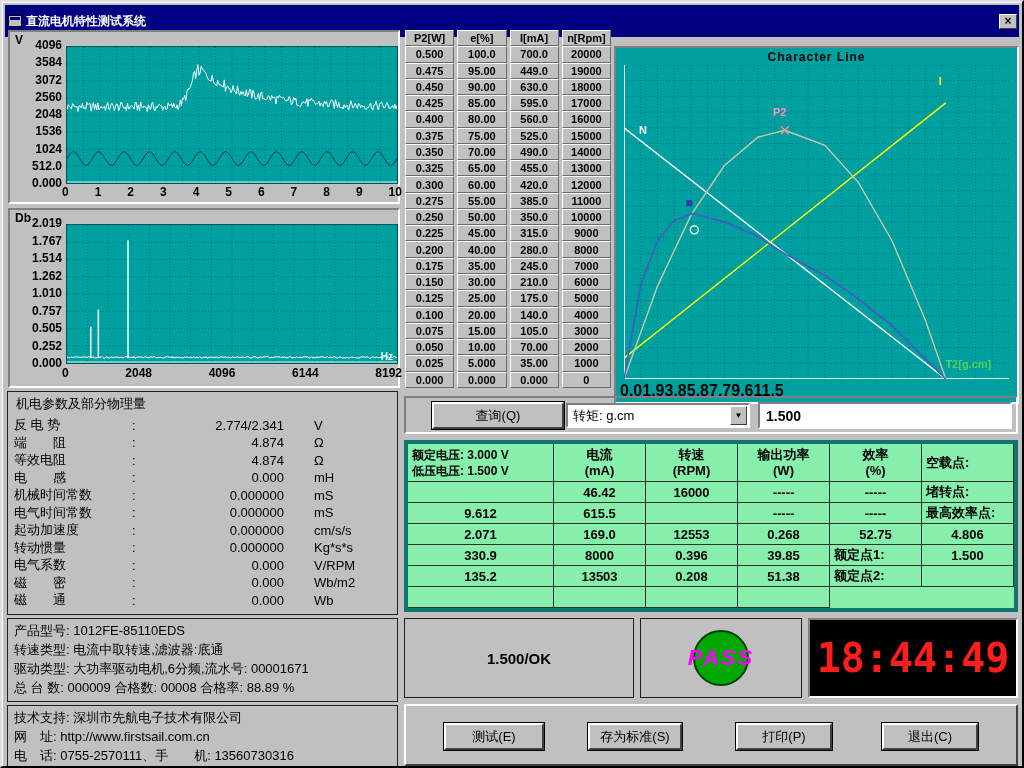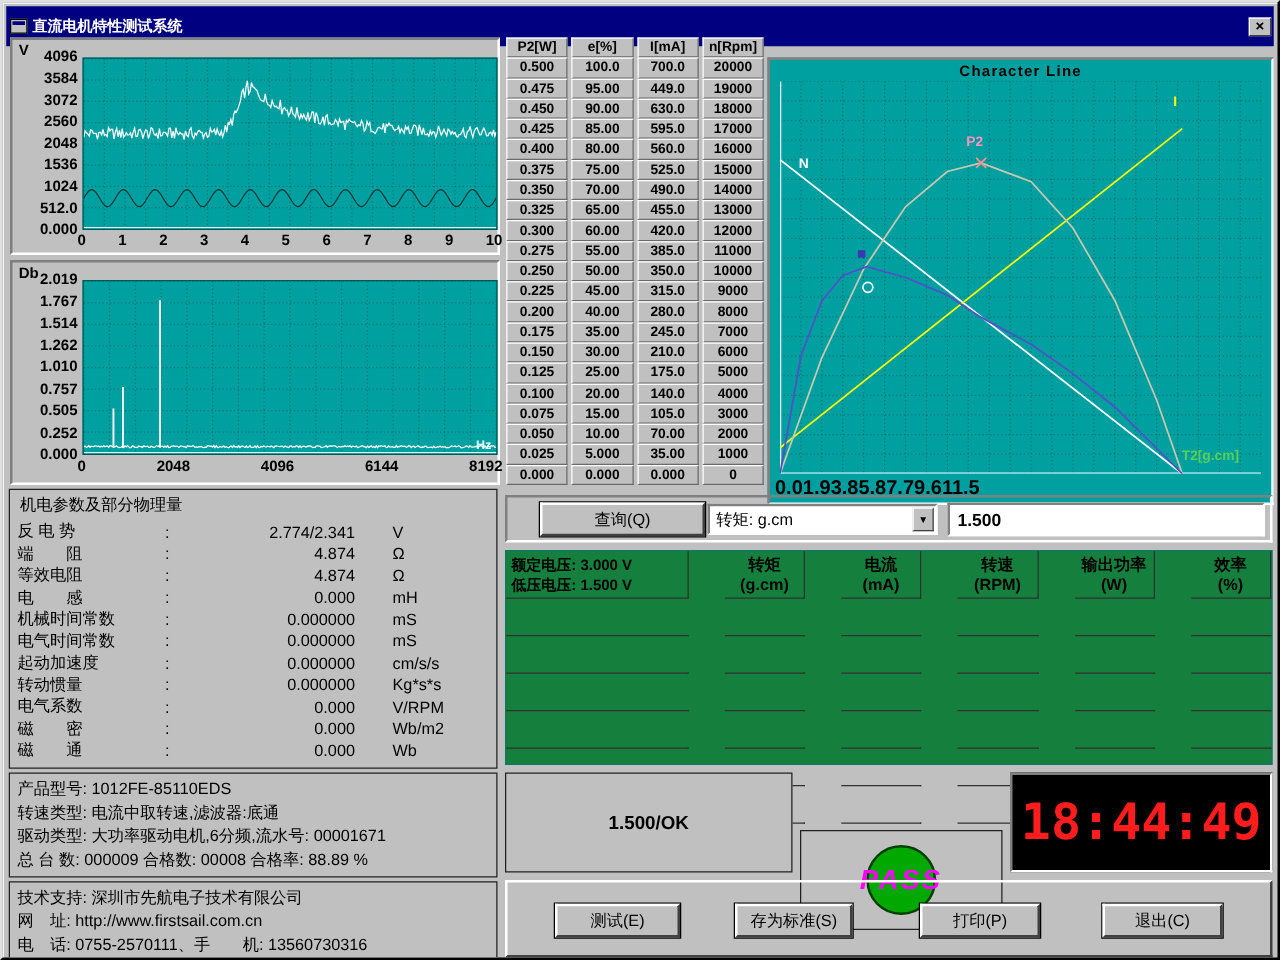--- a/index.html
+++ b/index.html
@@ -46,30 +46,30 @@
   .btn{background:#c0c0c0;border:2px solid;border-color:#fff #404040 #404040 #fff;box-shadow:0 0 0 1px #000;
        display:flex;align-items:center;justify-content:center;font-size:13px;color:#000;cursor:default;}
   .dd{background:#fff;border:2px solid;border-color:#808080 #fff #fff #808080;display:flex;align-items:center;
       padding-left:5px;font-size:13px;color:#000;}
   .dd-arrow{position:absolute;right:1px;top:1px;bottom:1px;width:17px;background:#c0c0c0;border:1px solid;
             border-color:#fff #404040 #404040 #fff;display:flex;align-items:center;justify-content:center;font-size:8px;color:#000;}
   .inputbox{background:#fff;border:2px solid;border-color:#808080 #fff #fff #808080;display:flex;align-items:center;
             padding-left:6px;font-size:14px;font-weight:bold;color:#000;}
   
   #rtable{display:grid;grid-template-columns:146px repeat(5,1fr);grid-template-rows:38px repeat(6,1fr);
-          border:1px solid #0f766e;background:#15803d;gap:29px;}
+          border:4px solid #0f766e;background:#86efac;}
   .tcell{border-right:1px solid #303030;border-bottom:1px solid #303030;display:flex;align-items:center;justify-content:center;
          font-size:13px;font-weight:bold;color:#000;overflow:hidden;white-space:nowrap;}
   .tcorner{flex-direction:column;align-items:flex-start;justify-content:center;padding-left:4px;font-size:12px;line-height:16px;}
   .thead{flex-direction:column;line-height:16px;}
   .tlabel{justify-content:flex-start;padding-left:4px;}
   
   .statusbox{background:#c0c0c0;border:1px solid #202020;display:flex;align-items:center;justify-content:center;
              font-size:15px;font-weight:bold;color:#000;}
-  #pass-panel{position:absolute;background:#c0c0c0;border:1px solid #202020;margin-top:46px;}
+  #pass-panel{position:absolute;background:#c0c0c0;border:1px solid #202020;}
   .pass-circle{position:absolute;left:50%;top:50%;transform:translate(-50%,-50%);width:56px;height:56px;border-radius:50%;
                background:#00a800;border:2px solid #004000;}
   .pass-text{position:absolute;left:50%;top:50%;transform:translate(-50%,-50%);font-size:22px;font-weight:bold;
              font-style:italic;color:#ff00ff;letter-spacing:2px;}
   #clock-panel{background:#000;border:2px solid;border-color:#808080 #fff #fff #808080;display:flex;align-items:center;justify-content:center;}
   #clock{font-family:"DejaVu Sans Mono",monospace;font-size:40px;font-weight:bold;color:#ff1c1c;}
   .action-btn{position:absolute;top:17px;height:27px;background:#c0c0c0;border:2px solid;border-color:#fff #404040 #404040 #fff;
               box-shadow:0 0 0 1px #000;display:flex;align-items:center;justify-content:center;font-size:13px;color:#000;cursor:default;}
 </style>
 </head>
@@ -474,24 +474,20 @@
     </div>
     <div class="abs inputbox" id="query-input" style="left:352px;top:4px;width:254px;height:27px;">1.500</div>
   </div>
 
   <div class="abs" id="rtable" style="left:402px;top:438px;width:614px;height:172px;">
       <div class="tcell tcorner">
         <div>额定电压: 3.000 V</div>
         <div>低压电压: 1.500 V</div>
       </div>
       <div class="tcell thead">
-        <div>转矩</div>
-        <div>(g.cm)</div>
-      </div>
-      <div class="tcell thead">
         <div>电流</div>
         <div>(mA)</div>
       </div>
       <div class="tcell thead">
         <div>转速</div>
         <div>(RPM)</div>
       </div>
       <div class="tcell thead">
         <div>输出功率</div>
         <div>(W)</div>

